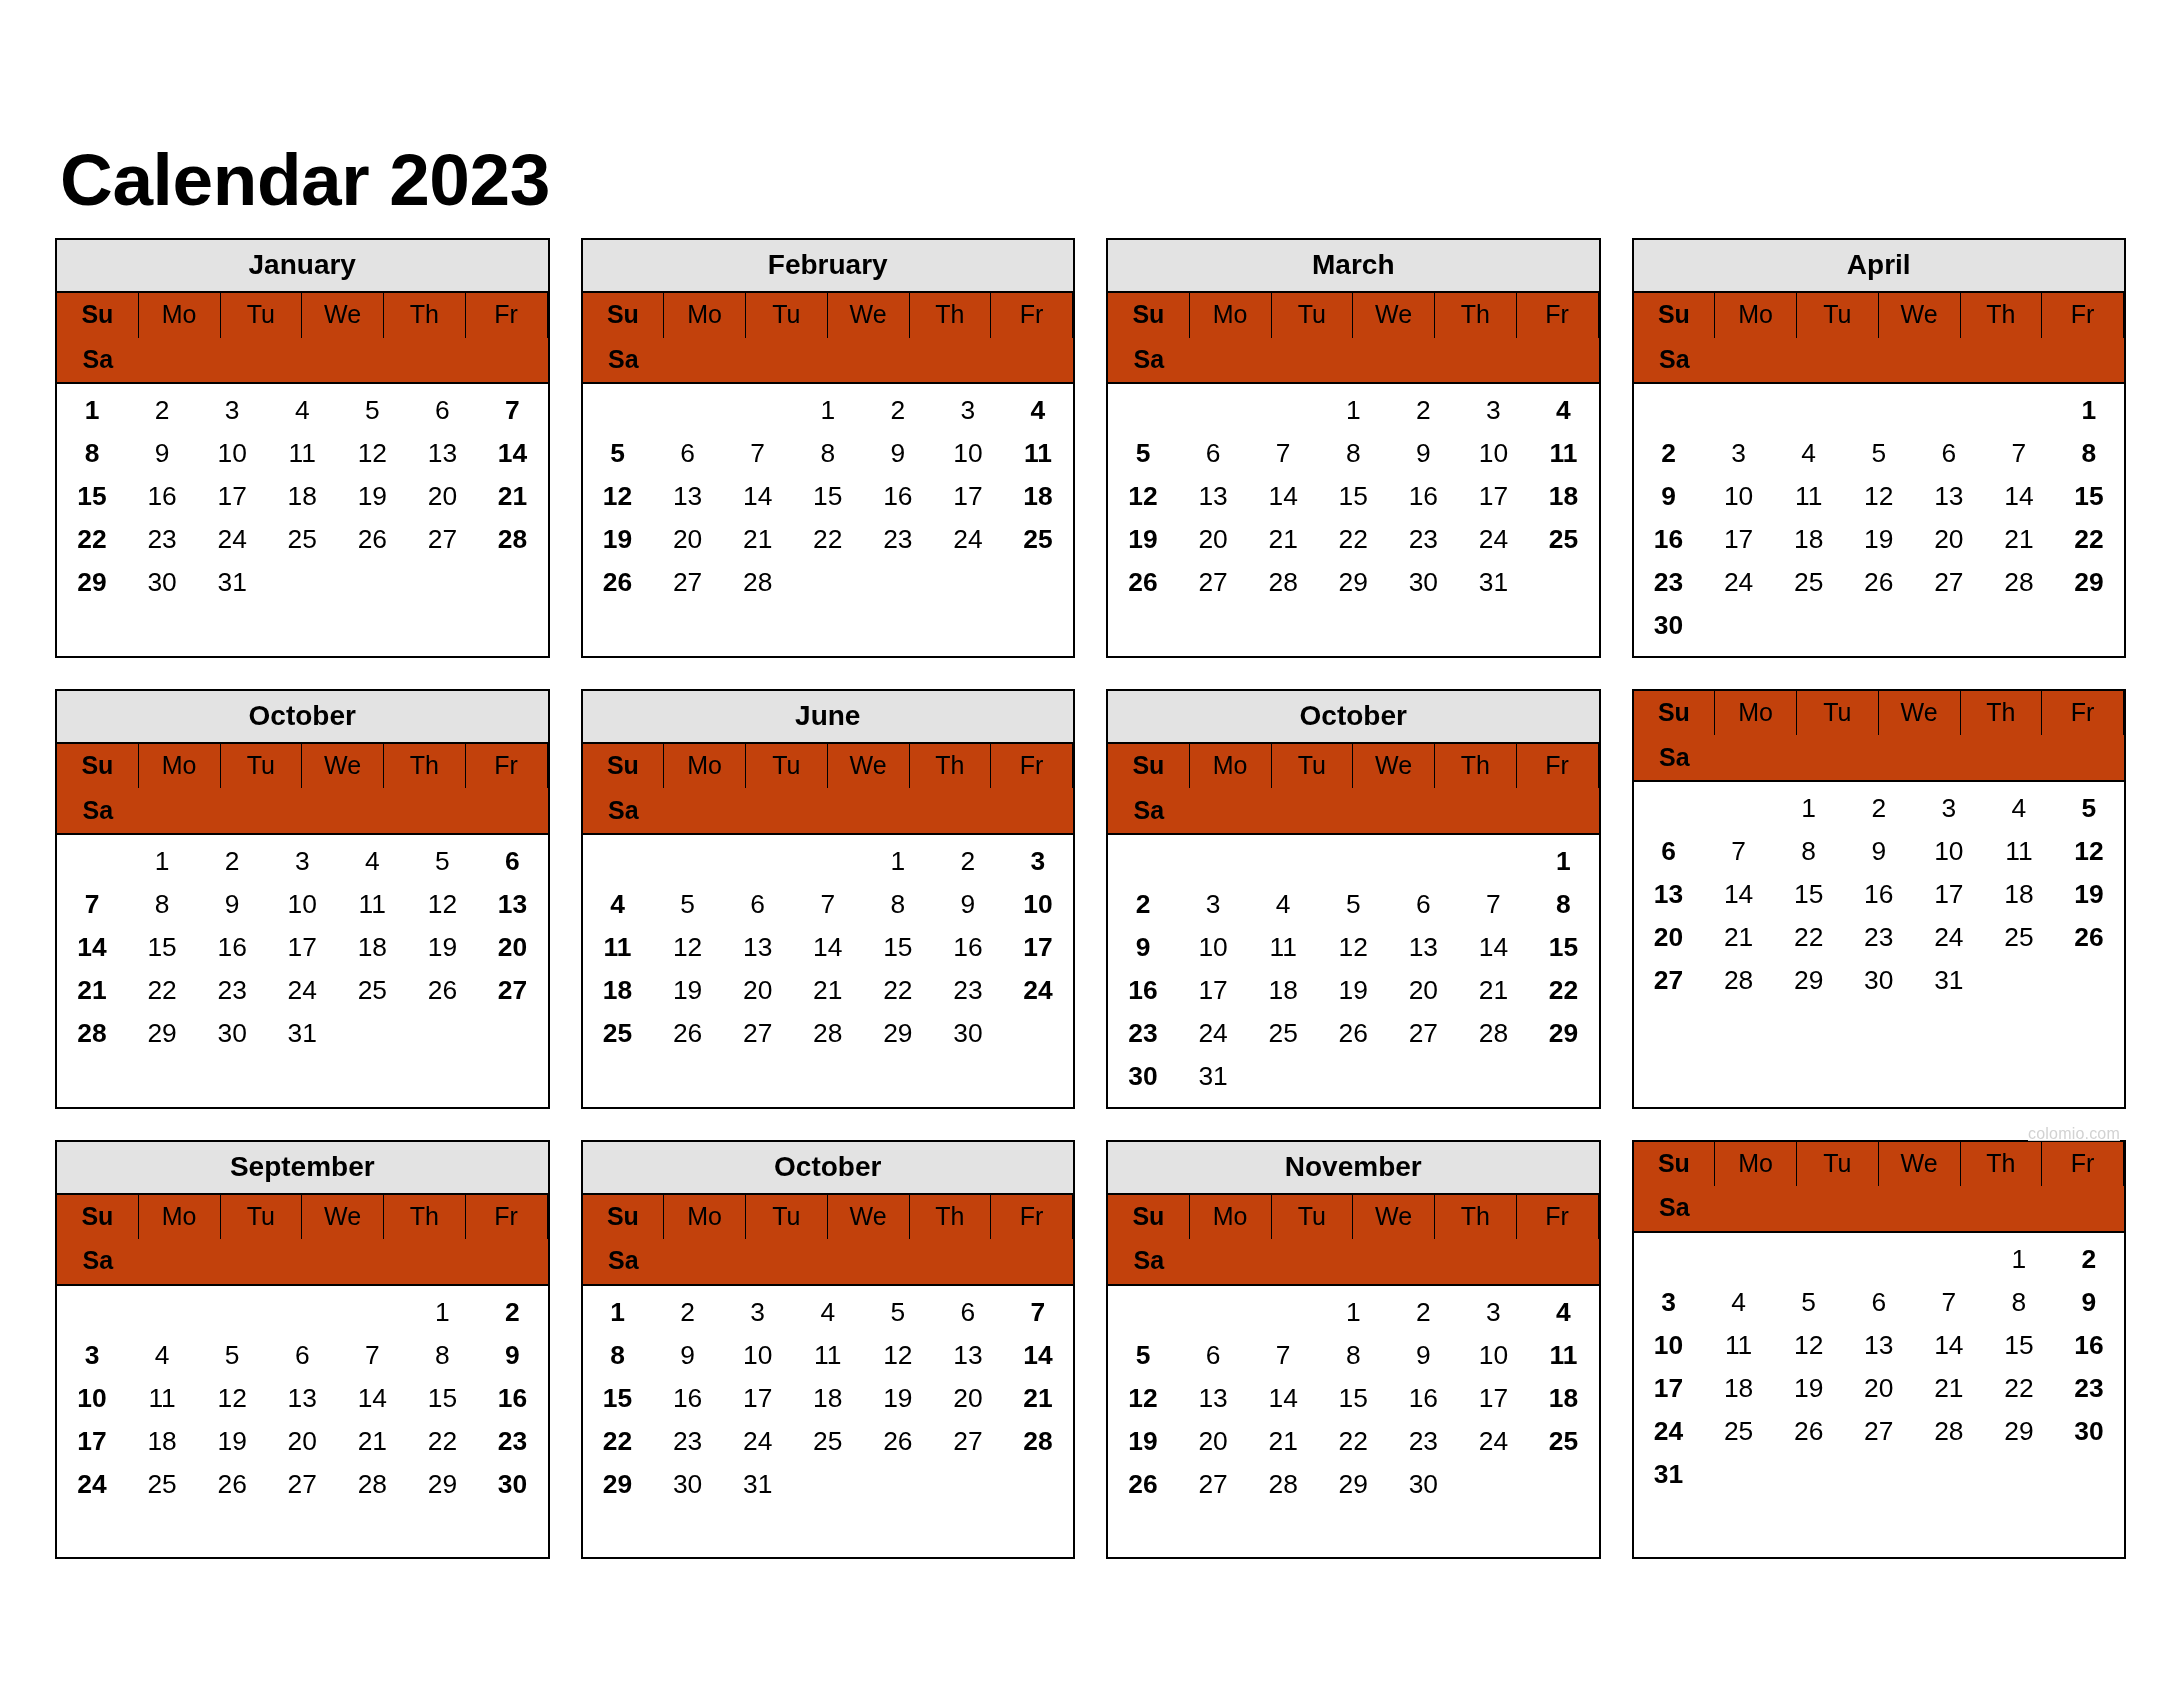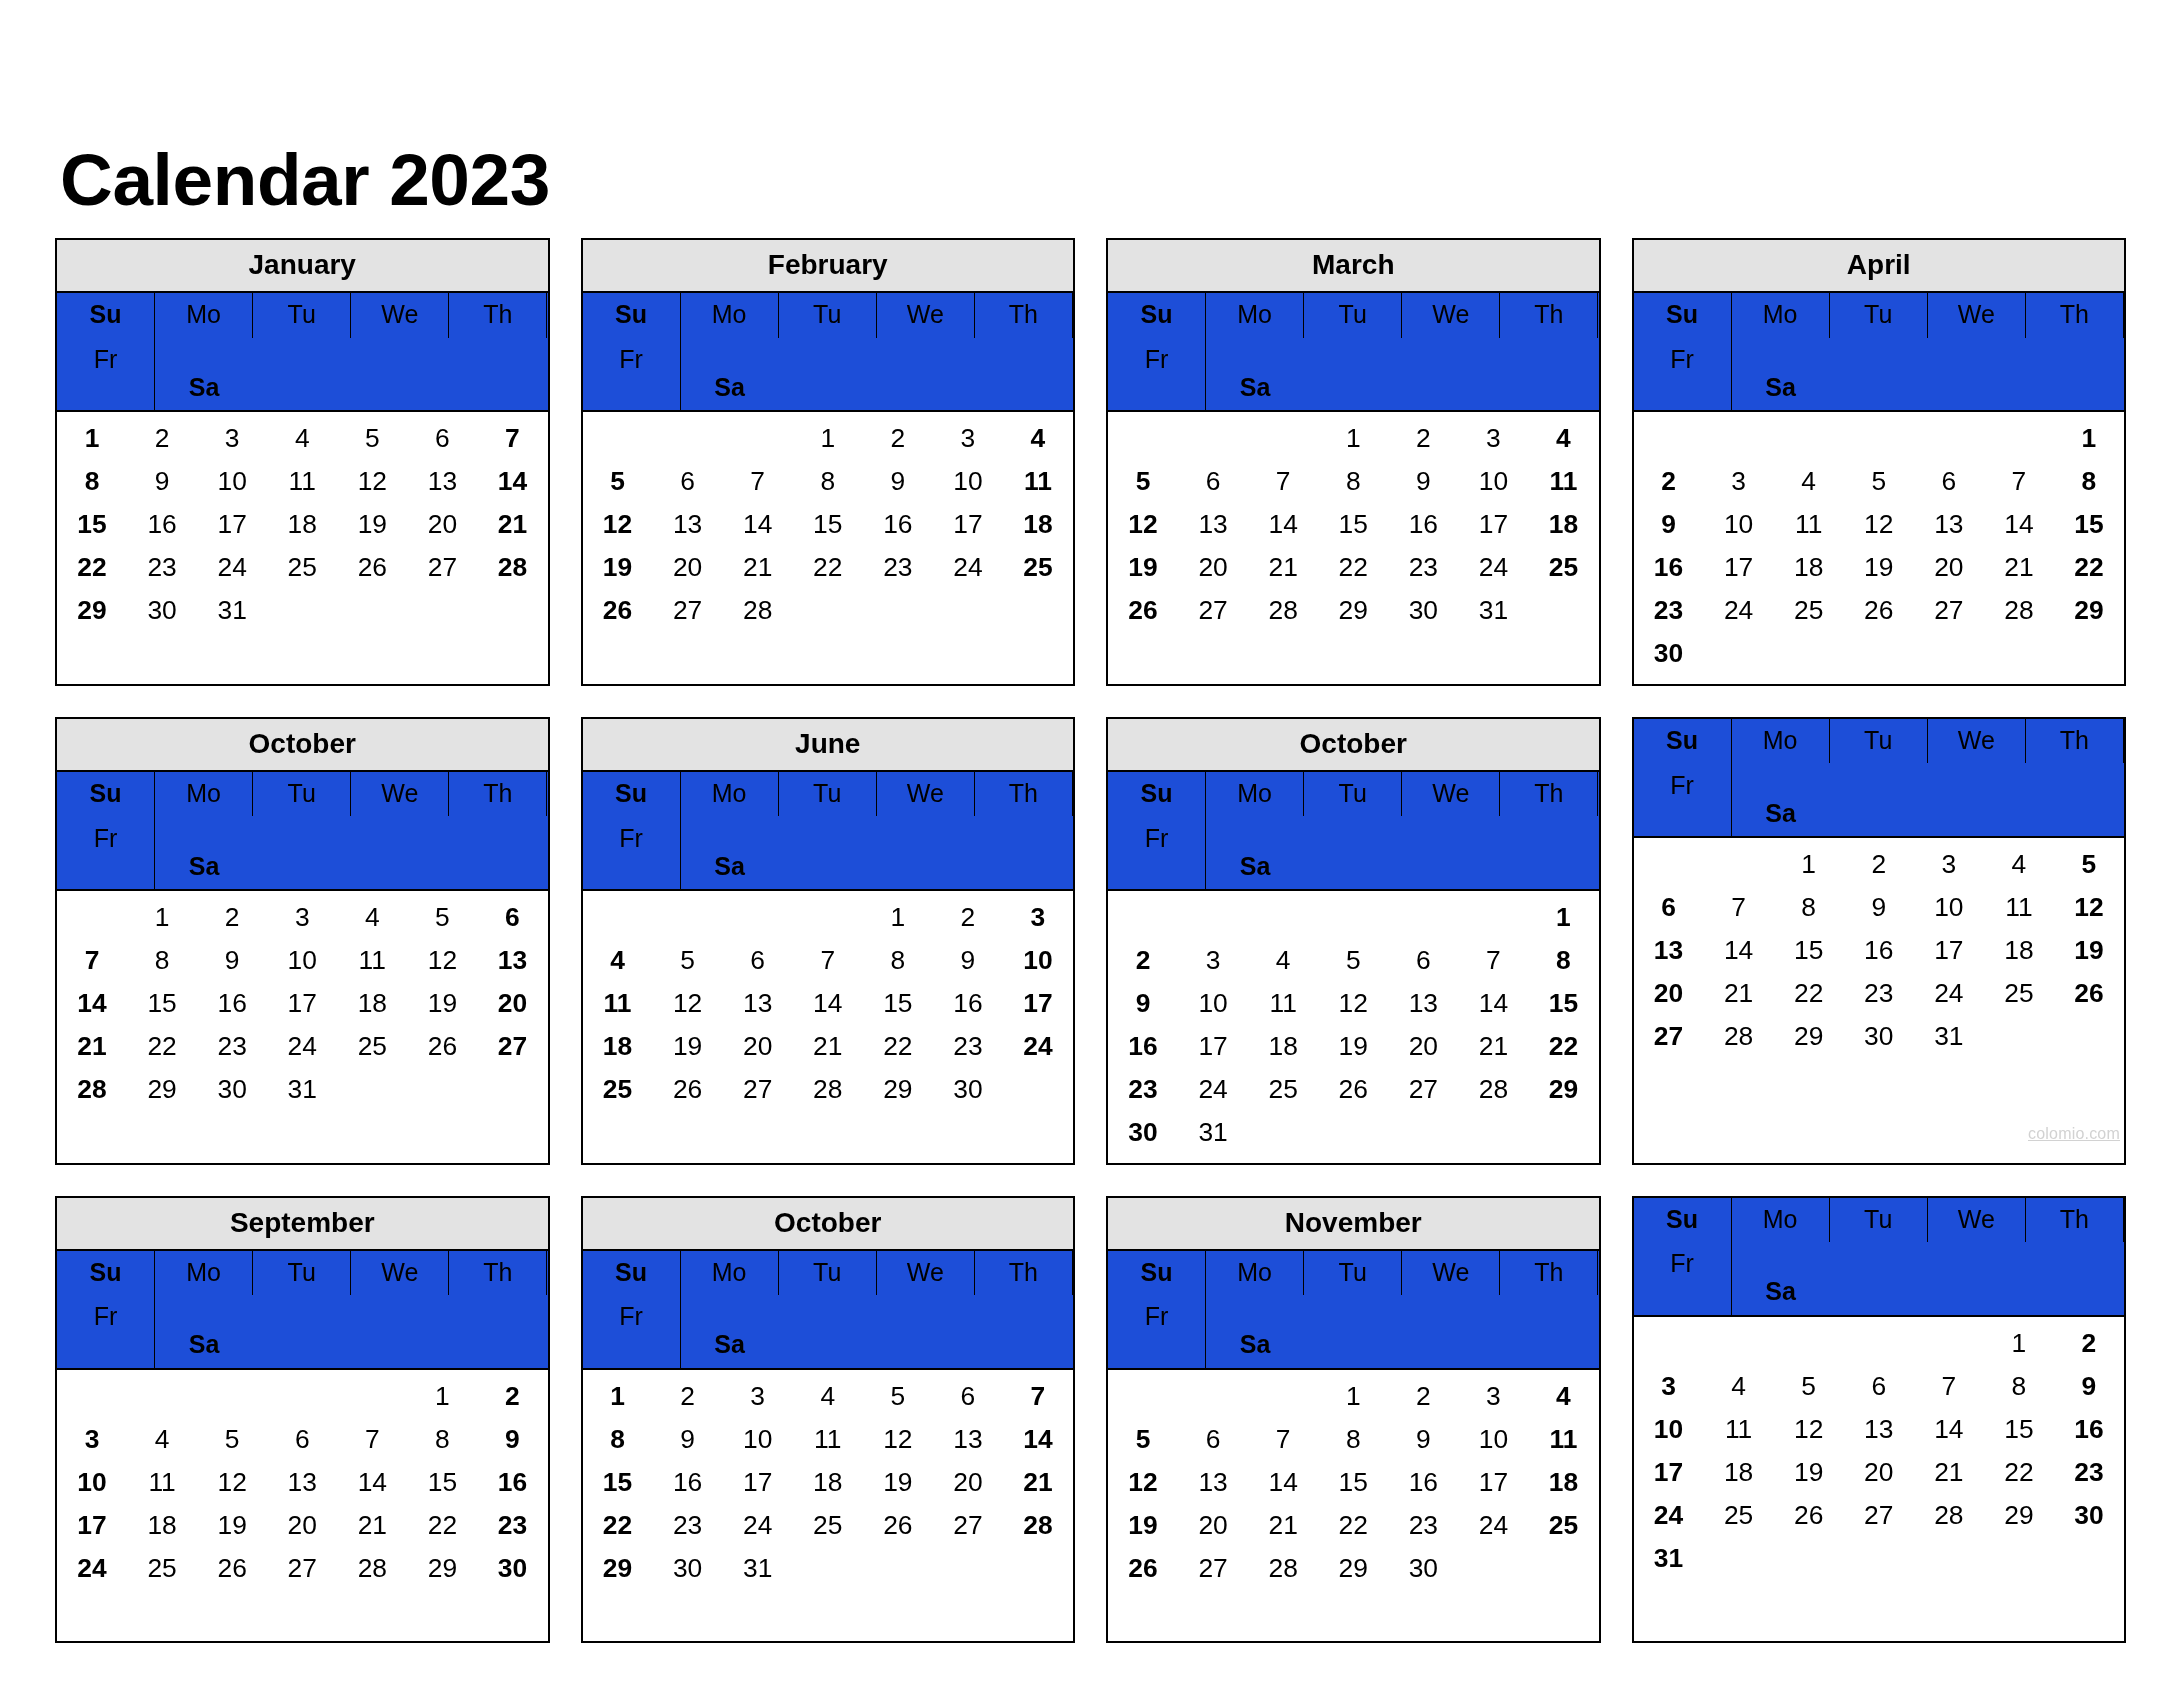--- a/index.html
+++ b/index.html
@@ -50,35 +50,34 @@
     background: #e3e3e3;
     text-align: center;
     font-size: 28px;
     font-weight: bold;
     padding: 11px 0 12px 0;
     border-bottom: 2.6px solid #000;
     line-height: 1;
   }
   .weekday-row {
     display: grid;
-    grid-template-columns: repeat(5, 1fr);
-    background: #1d4ed8;
+    grid-template-columns: repeat(6, 1fr);
+    background: #c2410c;
     border-bottom: 2.6px solid #000;
   }
   .weekday {
     text-align: center;
     font-size: 25px;
     padding: 9.4px 0 10.2px 0;
     line-height: 1;
     border-right: 1.7px solid #000;
     box-sizing: border-box;
   }
   .weekday:last-child {
     border-right: none;
-    margin-top: 28px;
   }
   .weekday.wk-end {
     font-weight: bold;
   }
   .days-grid {
     display: grid;
     grid-template-columns: repeat(7, 1fr);
     grid-auto-rows: 43px;
     padding: 5.1px 0 8.5px 0;
     flex: 1 1 auto;

